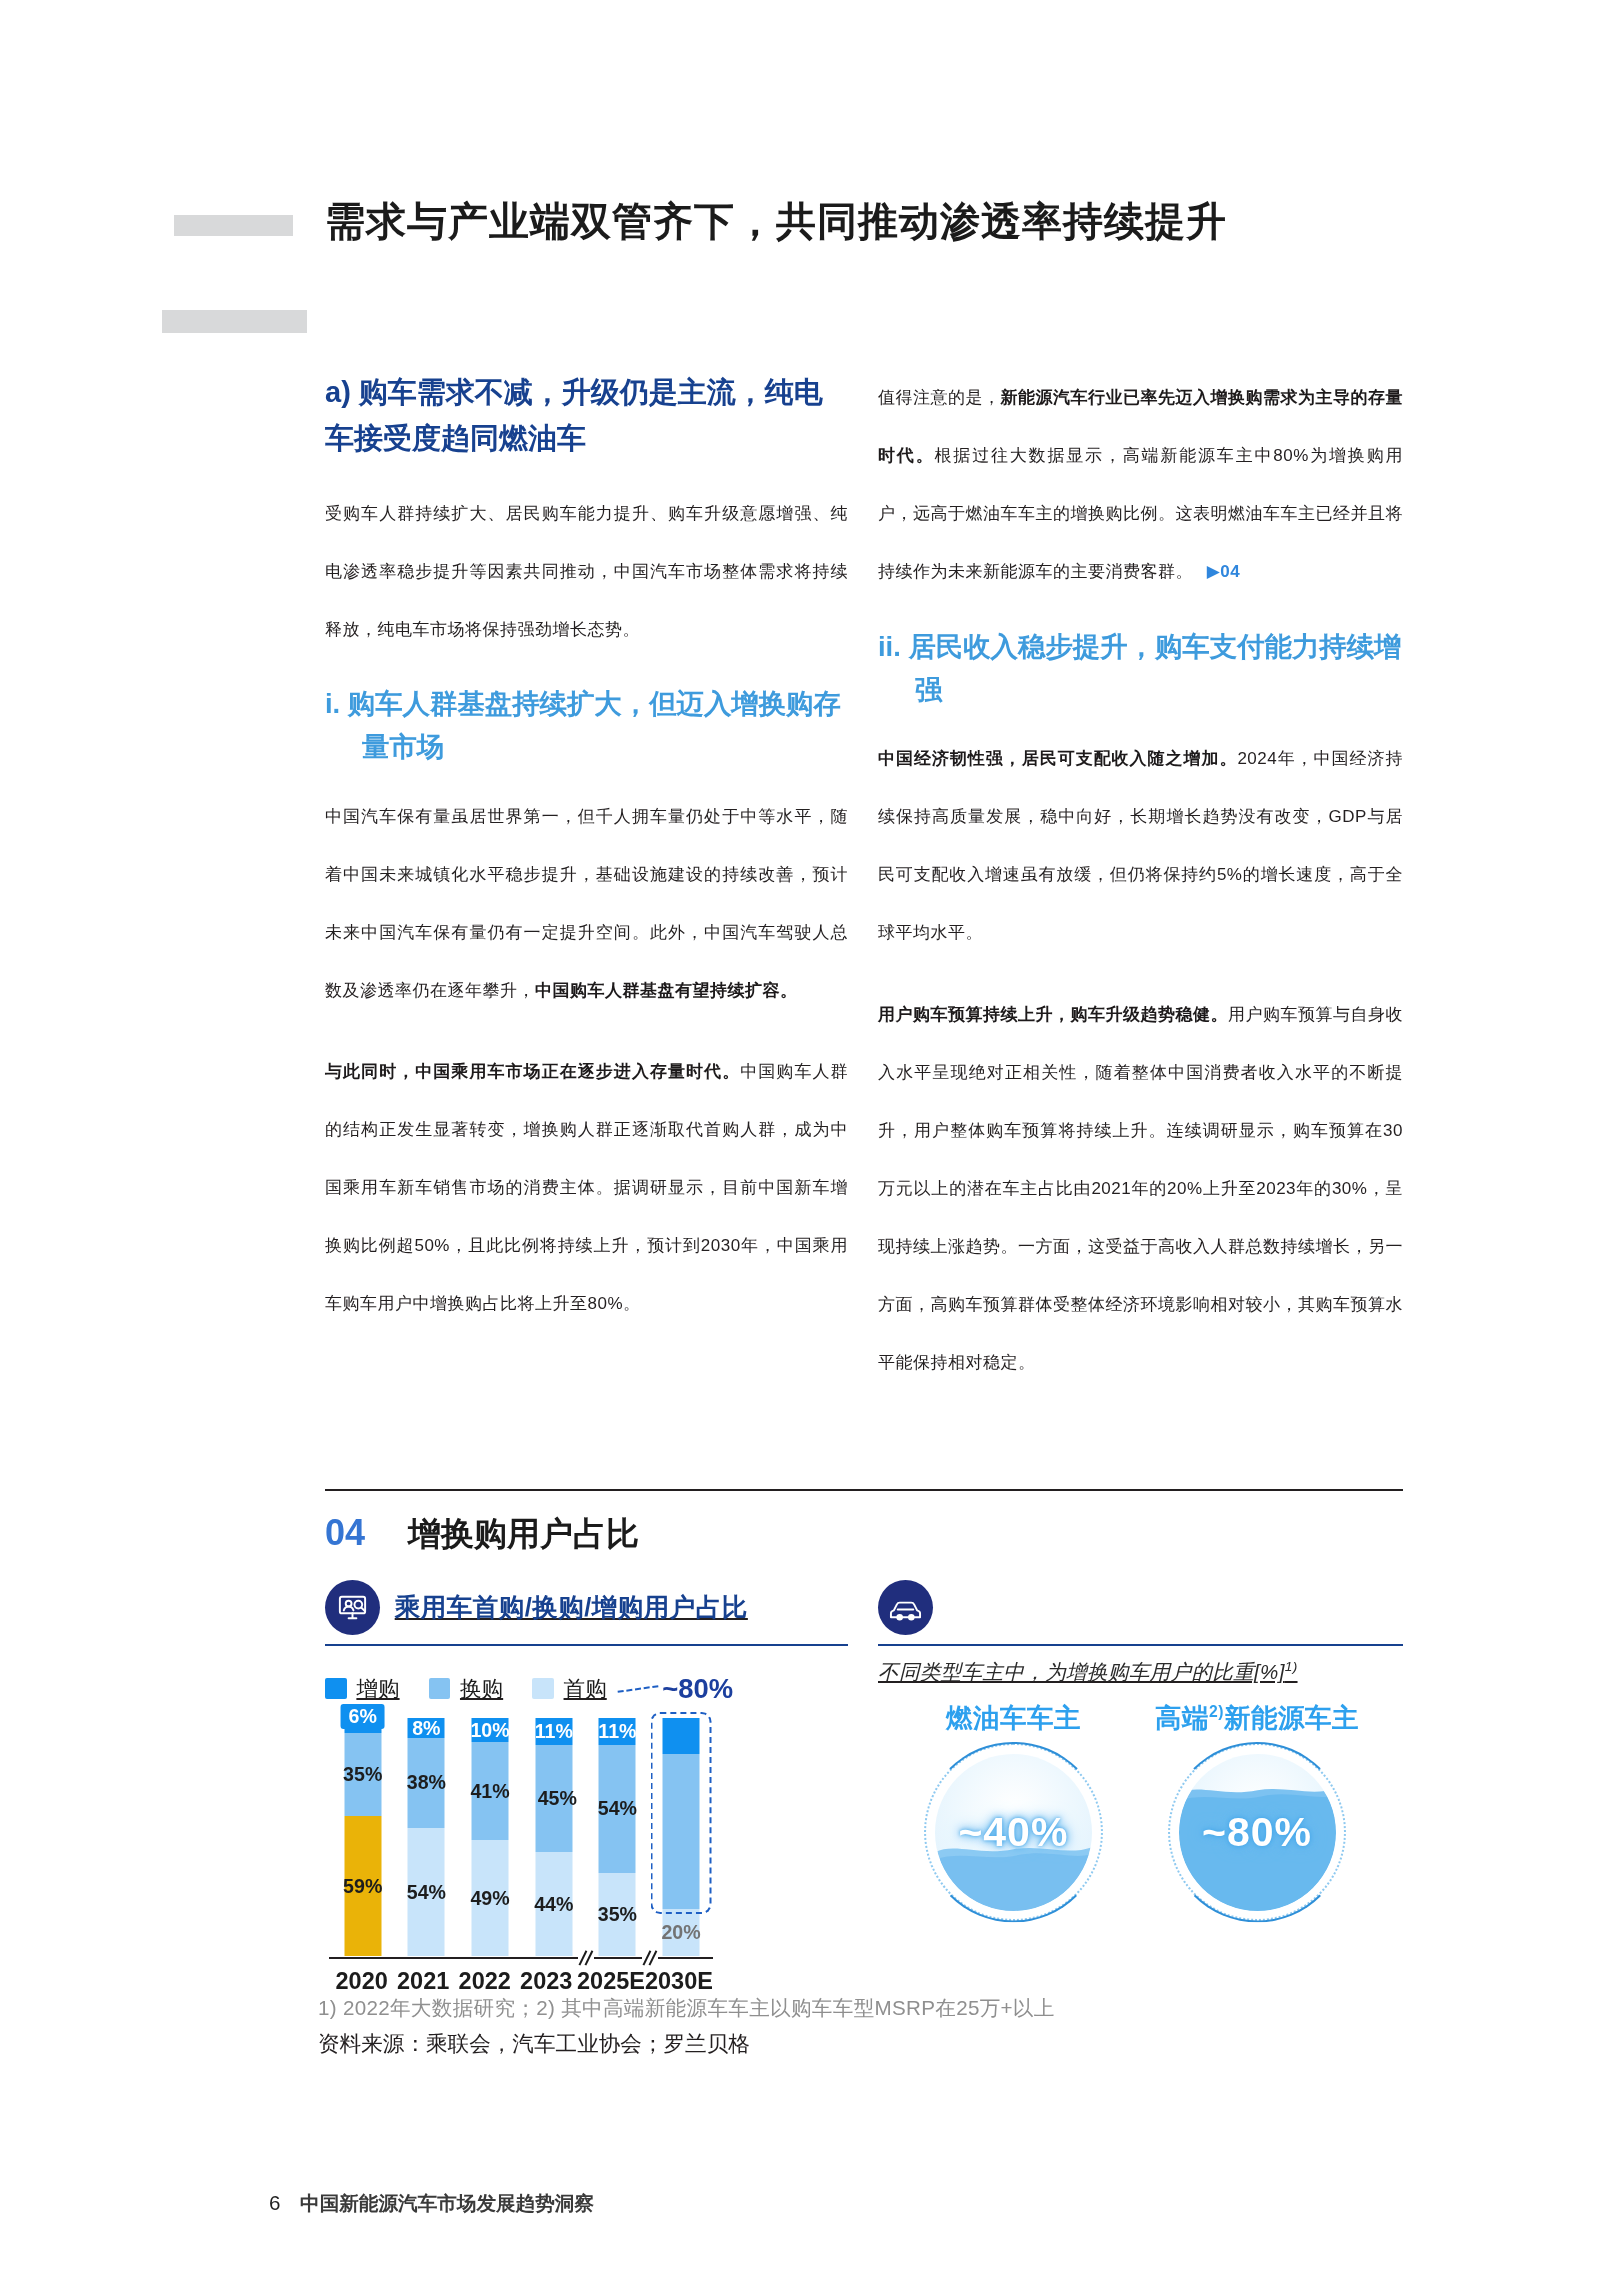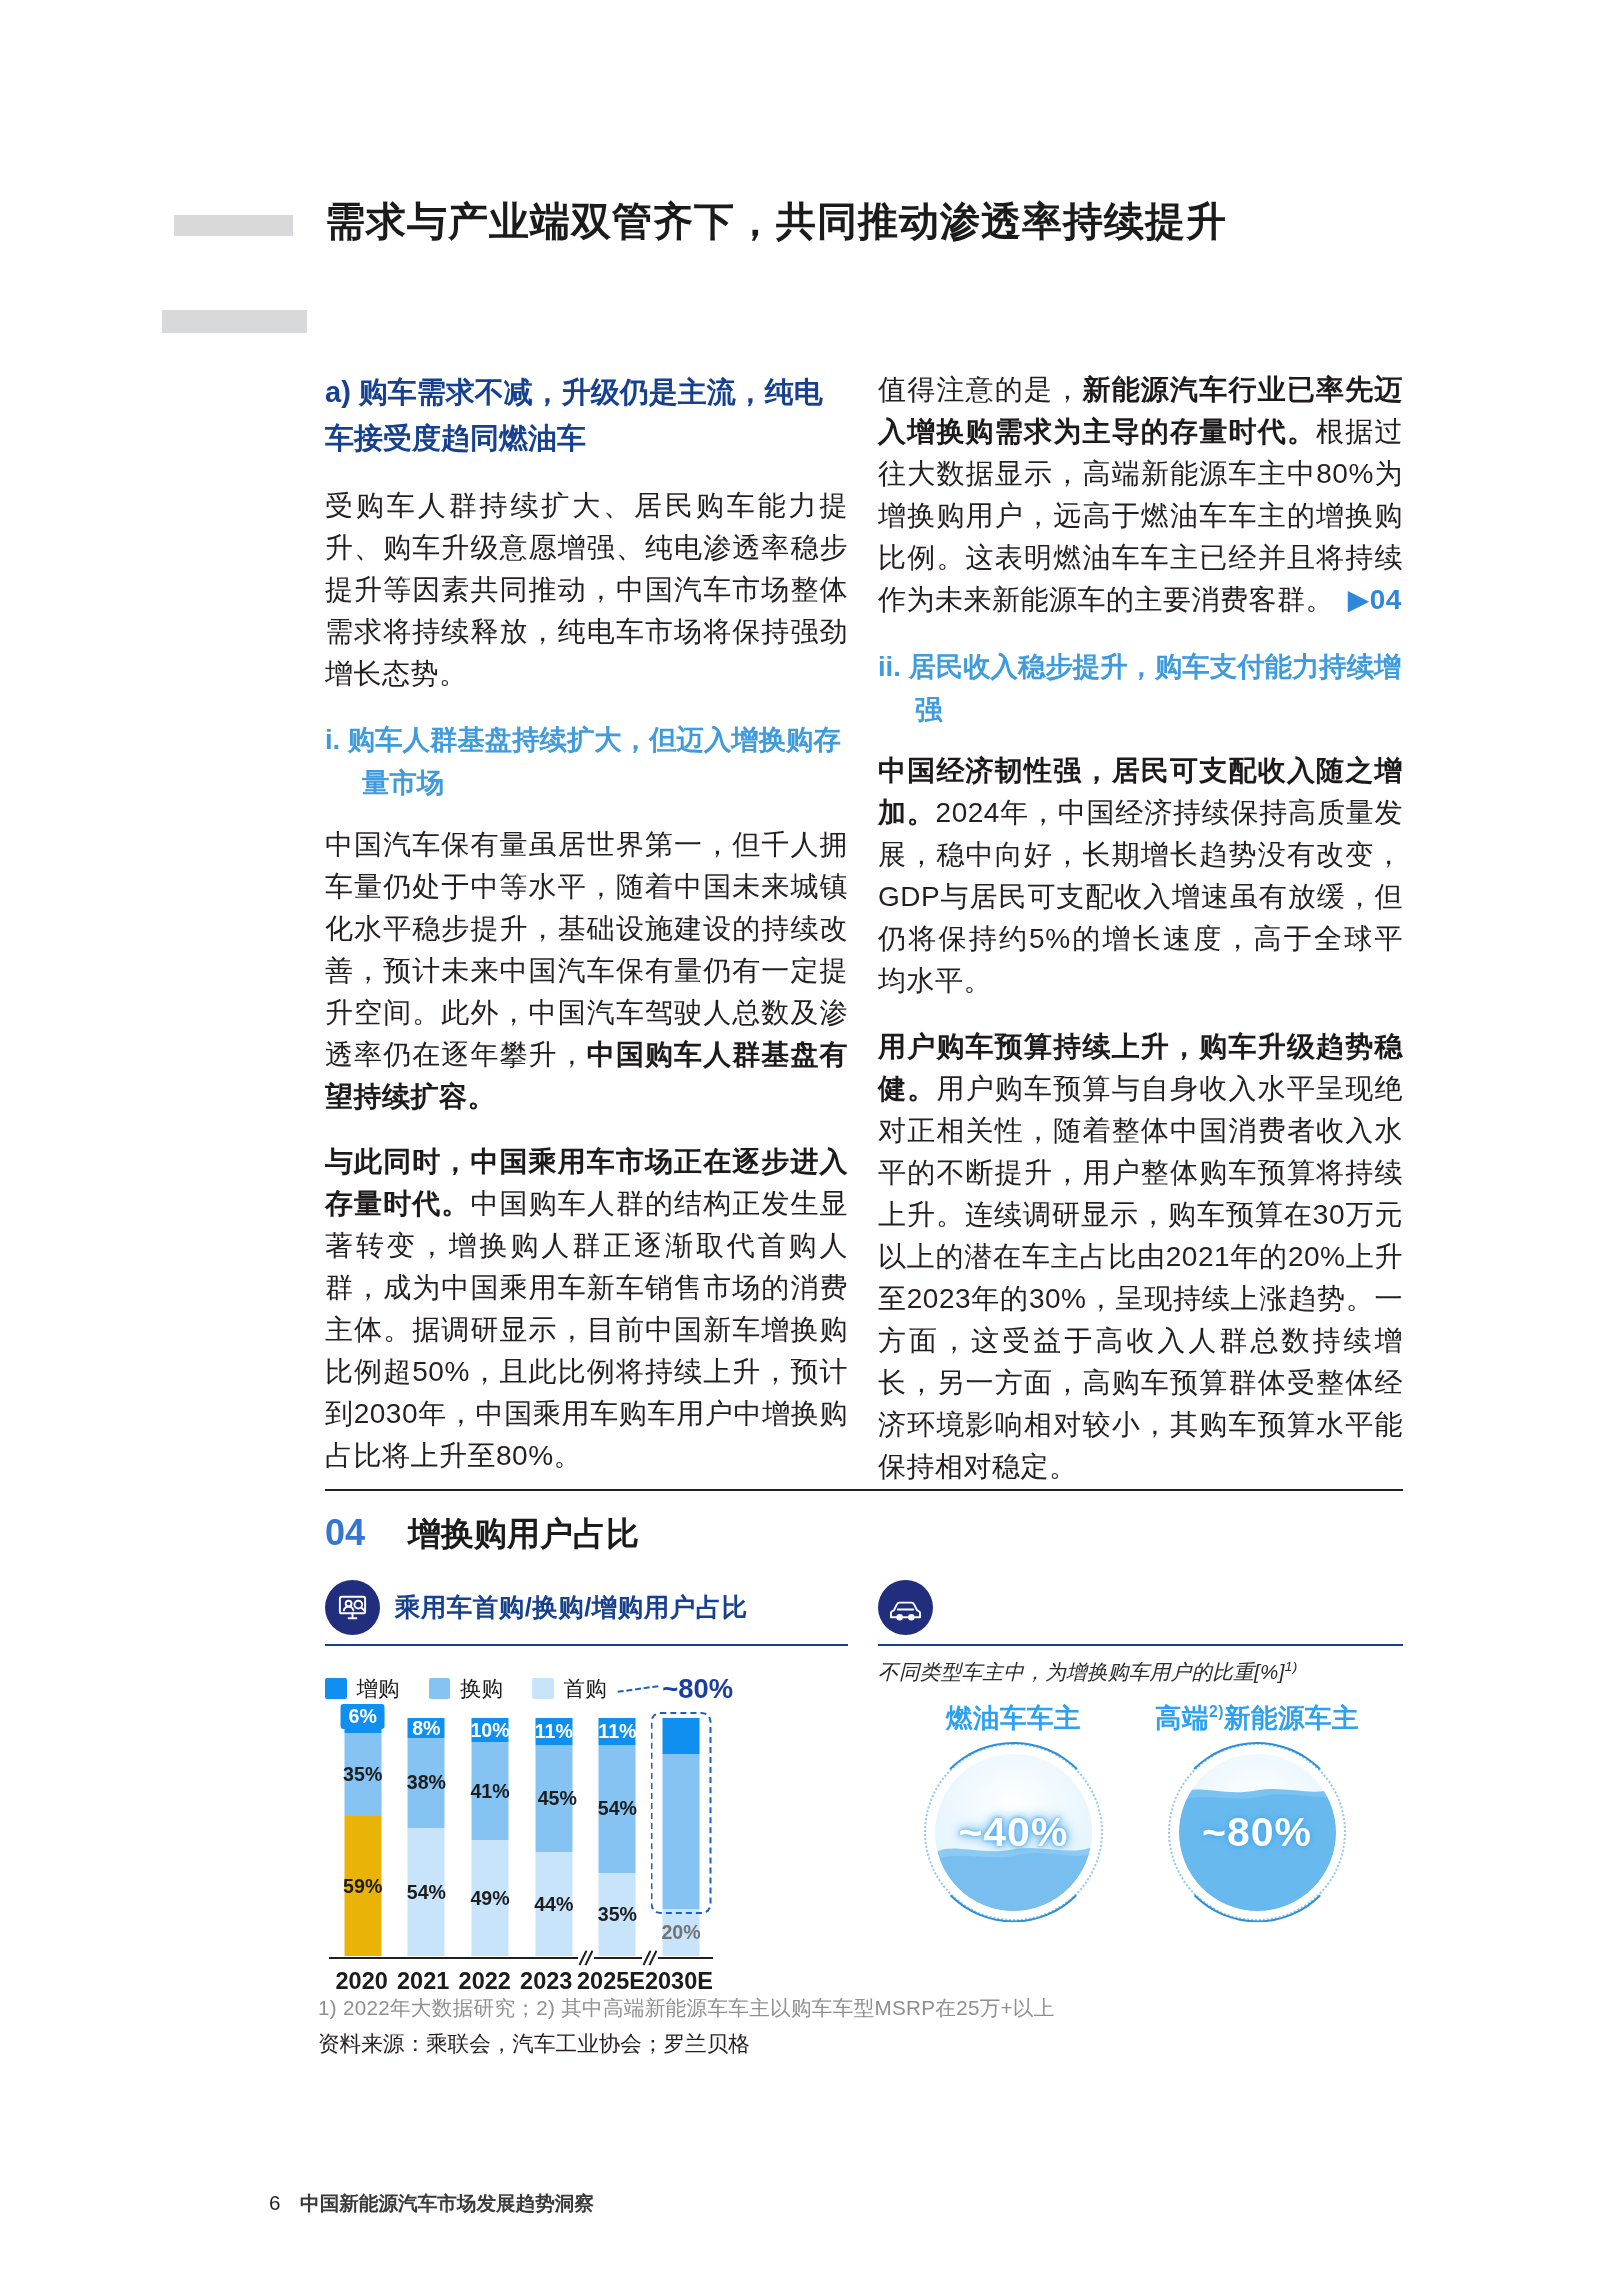--- a/index.html
+++ b/index.html
@@ -9,28 +9,28 @@
   .deco-bar.b1{left:174px;top:215px;width:119px;height:20.6px;}
   .deco-bar.b2{left:162px;top:310px;width:145px;height:22.5px;}
   .page-title{position:absolute;left:325px;top:196px;width:1078px;font-size:40px;line-height:51px;
               font-weight:900;color:#1b1b1b;letter-spacing:1px;}
   .col{position:absolute;top:369px;width:523px;}
   .col.left{left:325px;}
   .col.right{left:878px;width:525px;}
   .h-a{font-size:29px;line-height:46px;font-weight:800;color:#17418f;margin:0 0 23.5px 0;}
   .h-sub{font-size:27.4px;line-height:43px;font-weight:800;color:#3e9bdd;margin:0 0 19.6px 0;
          padding-left:37px;text-indent:-37px;}
-  .para{font-size:28px;line-height:42px;letter-spacing:0.5px;text-align:justify;margin:0 0 23.5px 0;color:#231f20;}
+  .para{font-size:17px;line-height:58px;letter-spacing:0.5px;text-align:justify;margin:0 0 23.5px 0;color:#231f20;}
   .para b{font-weight:800;color:#1d1a1b;}
   .ref{color:#2f86dd;font-weight:800;margin-left:13.7px;white-space:nowrap;}
   .fig-divider{position:absolute;left:325px;top:1489px;width:1078px;height:2px;background:#231f20;}
   .fig-head{position:absolute;left:325px;top:1512px;display:flex;align-items:baseline;gap:43px;}
   .fig-num{font-size:36px;font-weight:800;color:#3575d3;}
   .fig-title{font-size:33px;font-weight:800;color:#1b1b1b;}
-  .panel{position:absolute;top:1580px;}
+  .panel{position:absolute;top:1580px;text-decoration:underline;}
   .panel.bars-panel{left:325px;width:523px;}
   .panel.gauge-panel{left:878px;width:525px;}
   .panel-head{display:flex;align-items:center;gap:14.7px;border-bottom:2.9px solid #17418f;padding-bottom:8.8px;}
   .panel-icon{flex:none;width:55px;height:55px;border-radius:50%;background:#202e7d;
               display:flex;align-items:center;justify-content:center;}
   .panel-title{font-size:25.5px;font-weight:800;color:#17418f;letter-spacing:0.5px;}
   .legend{margin-top:28px;display:flex;gap:29px;align-items:center;}
   .lg-item{display:flex;align-items:center;gap:9.8px;font-size:21.6px;color:#1b1b1b;}
   .lg-swatch{width:21.6px;height:21.6px;border-radius:2px;display:inline-block;}
   .plot{position:relative;margin-top:3.9px;height:294px;}

